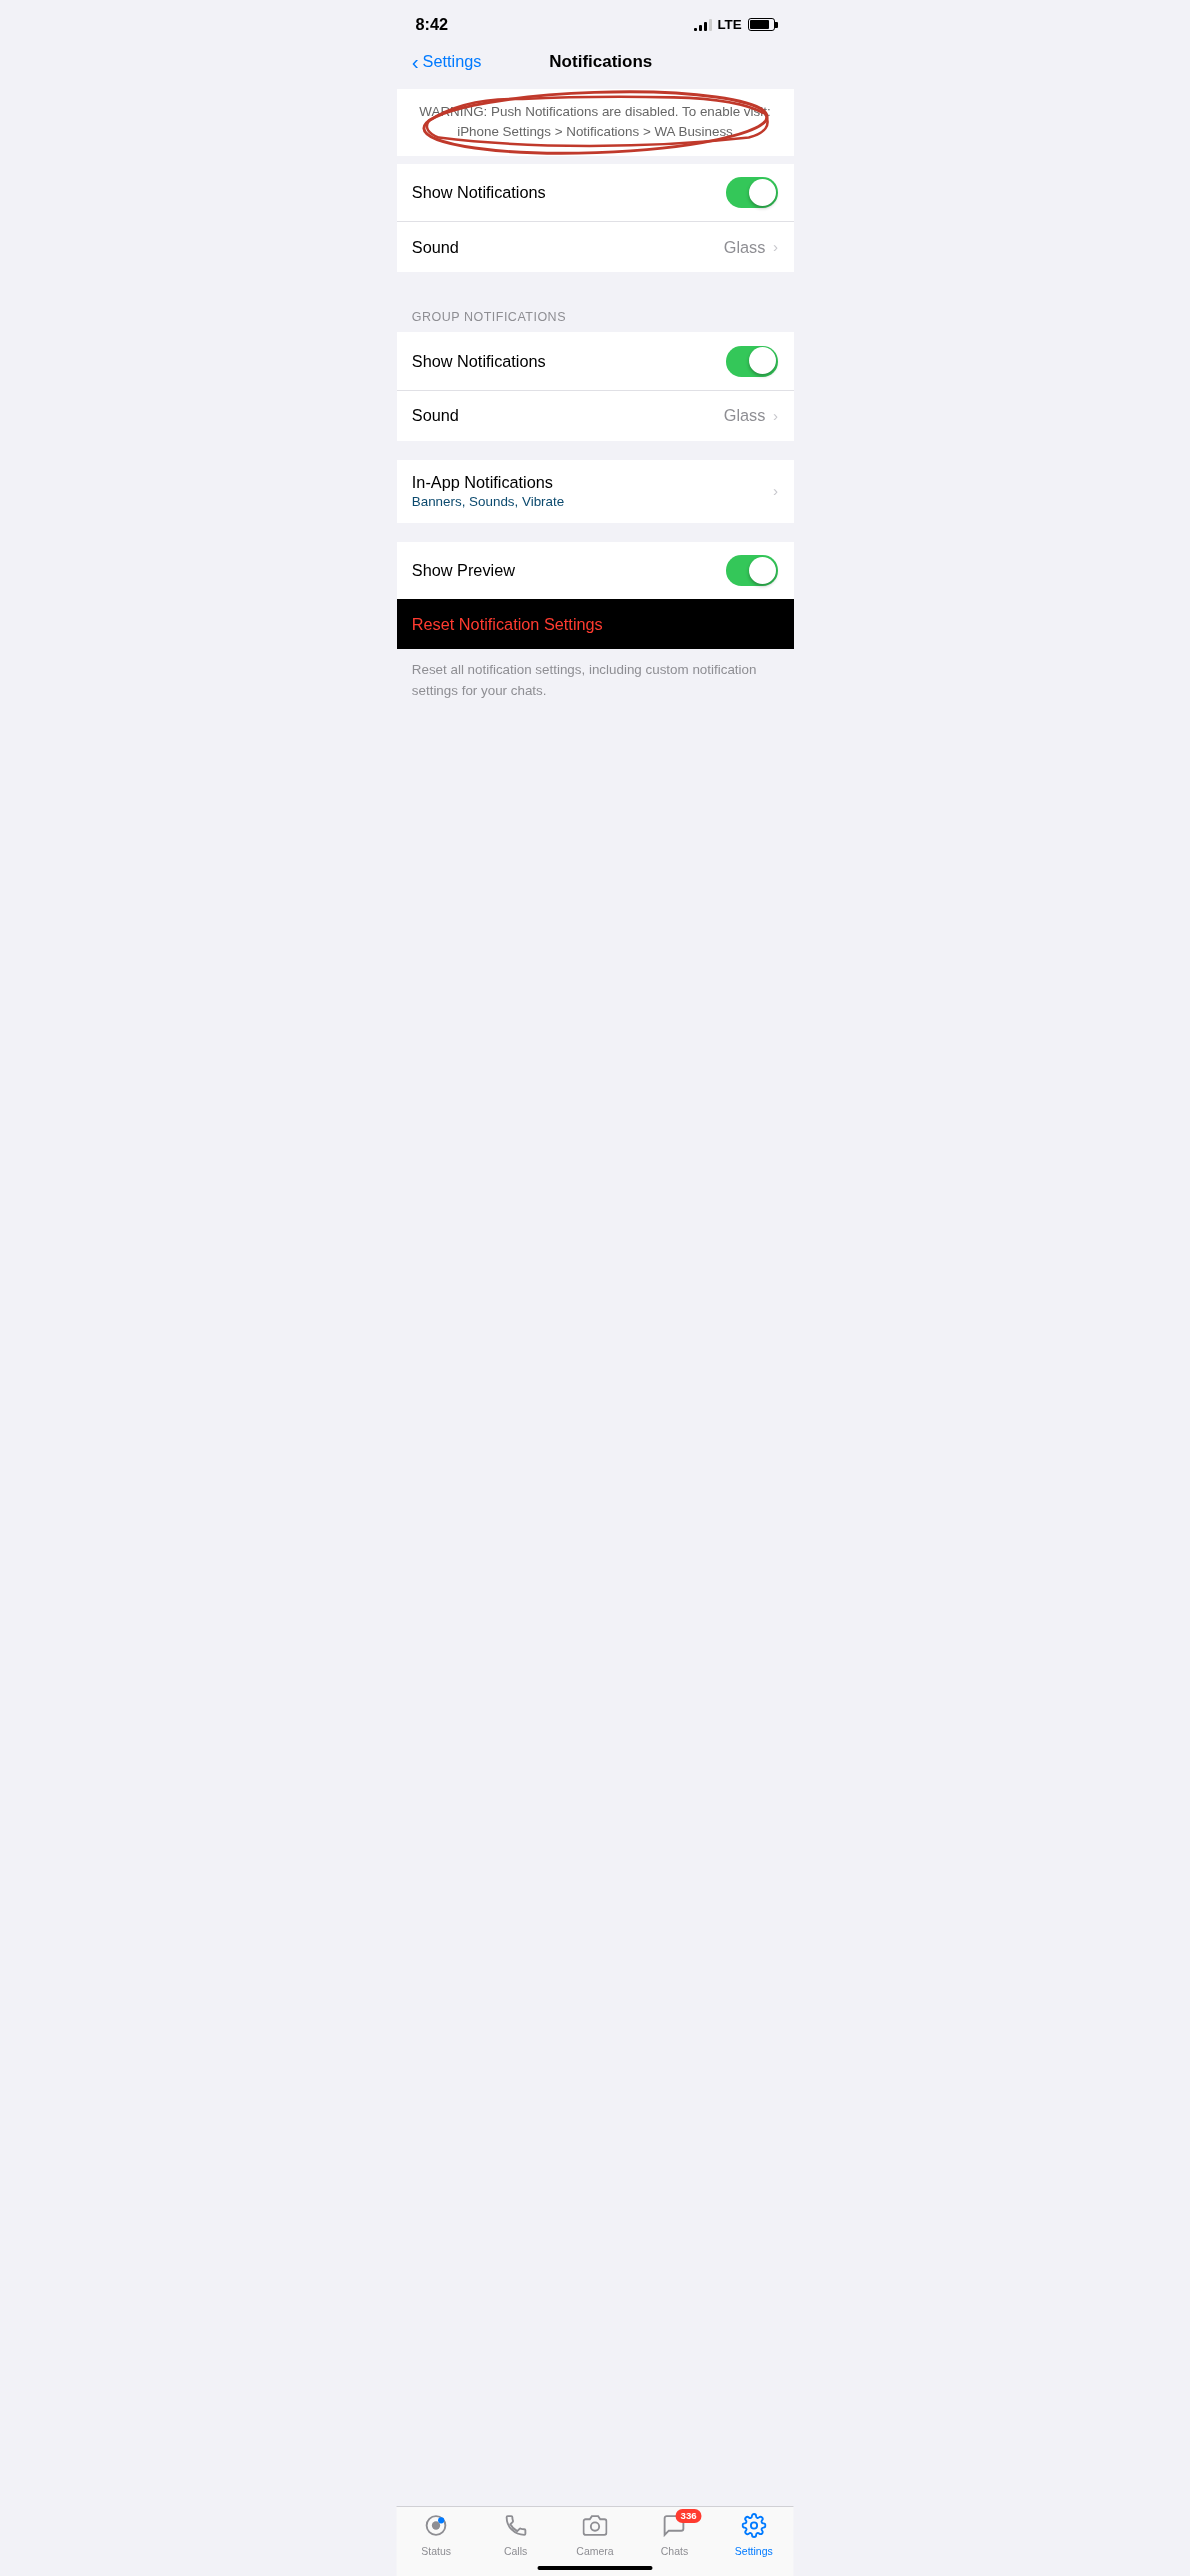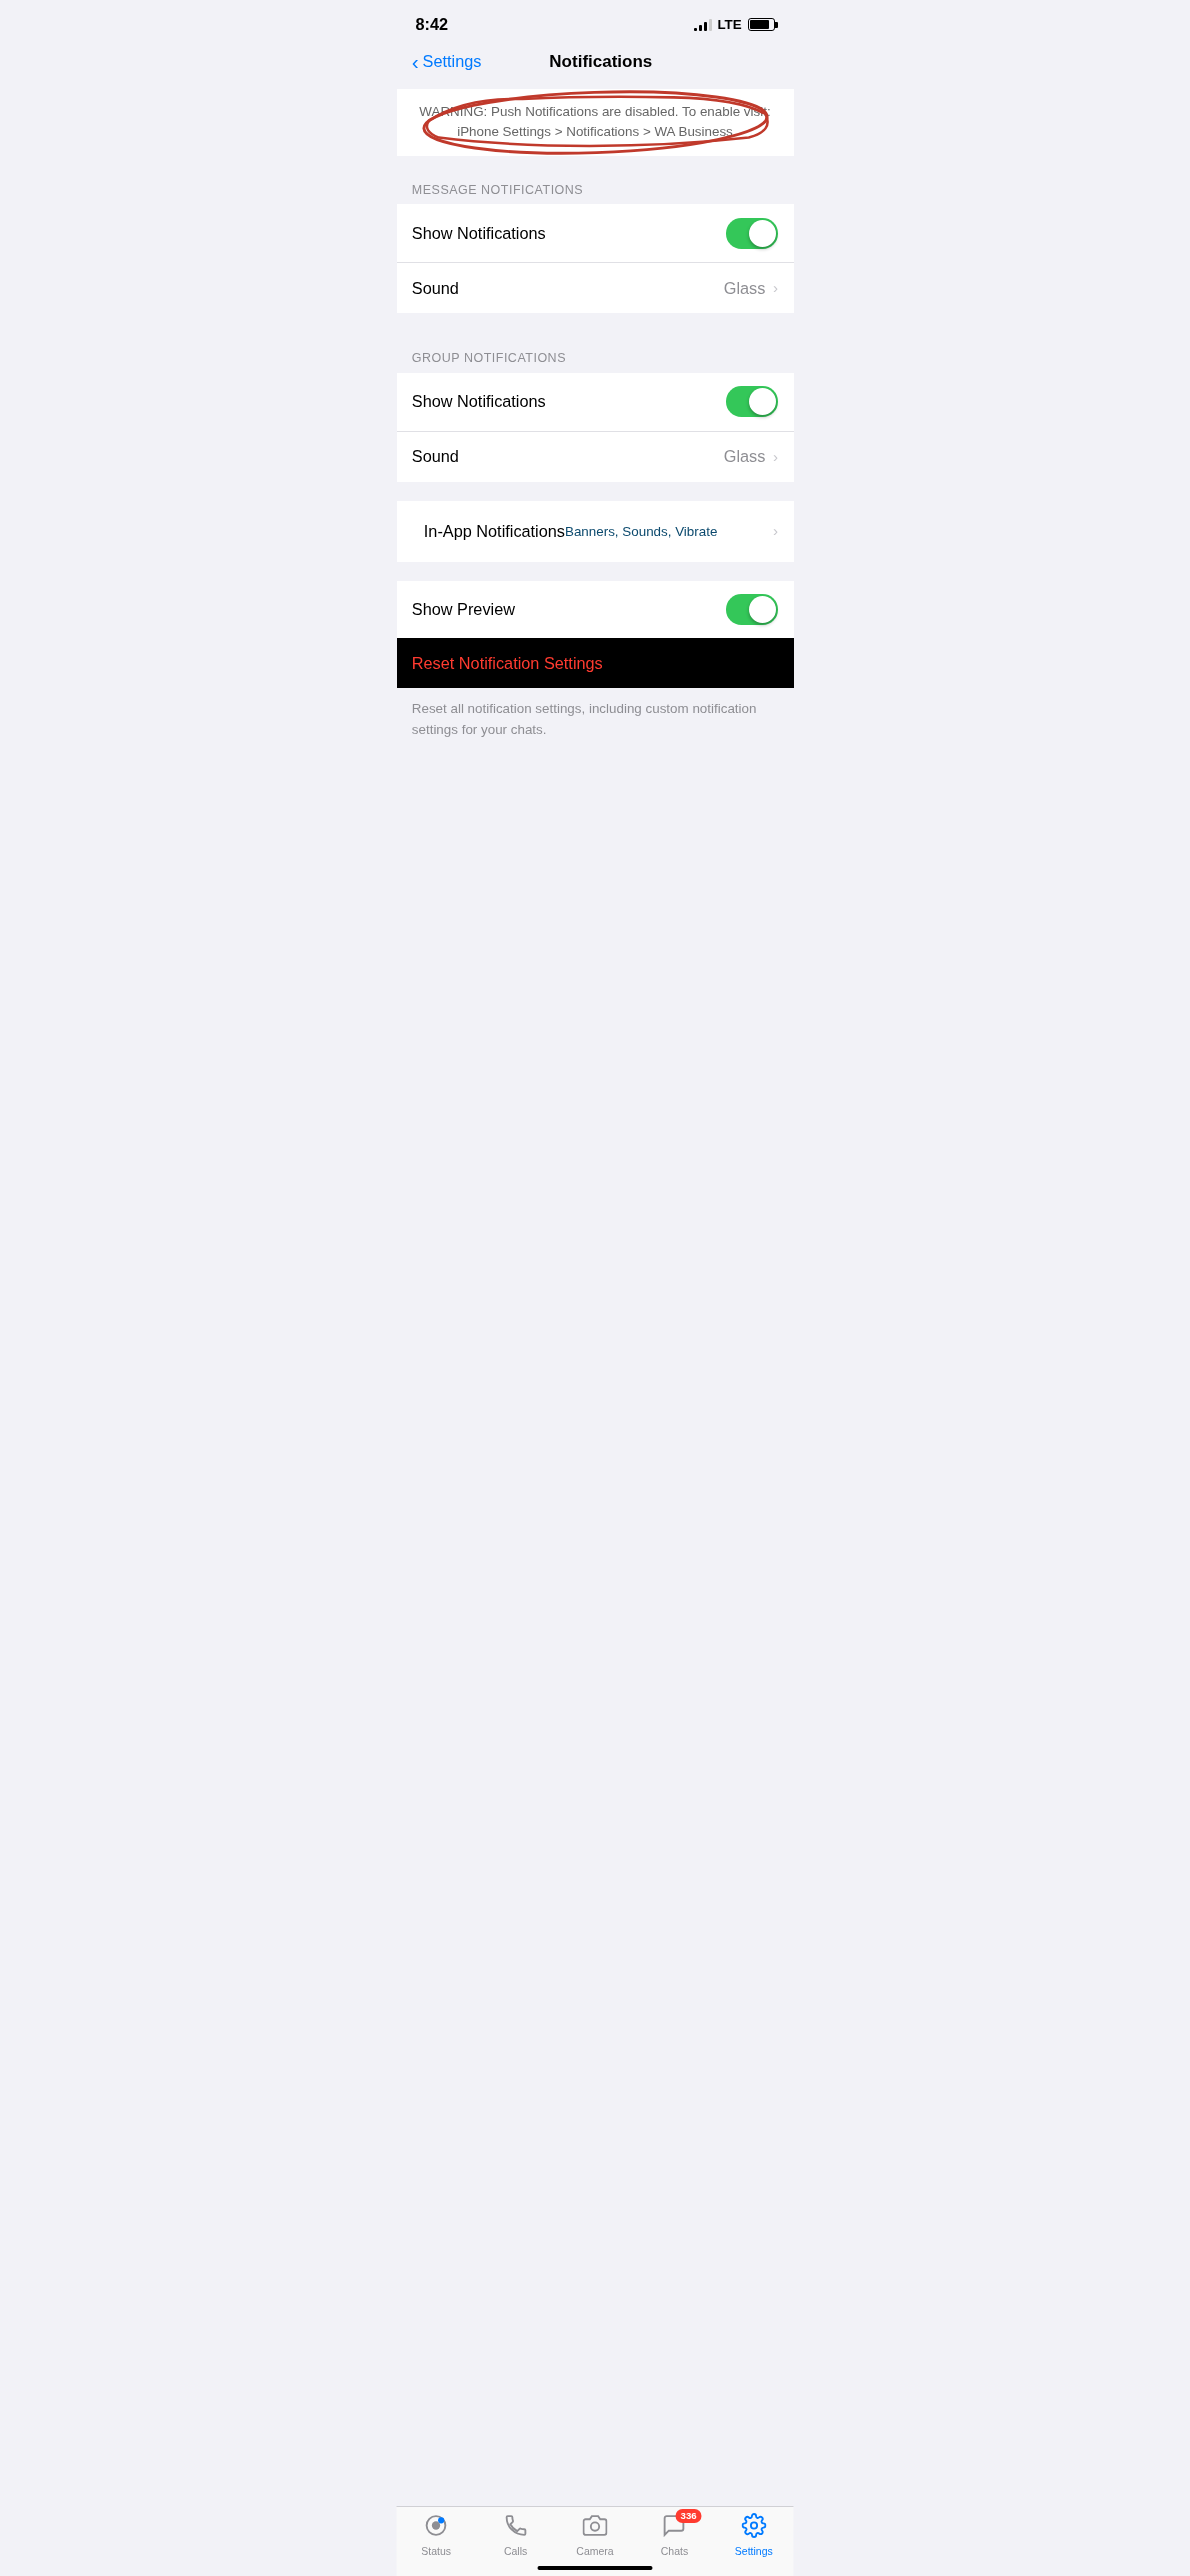--- a/index.html
+++ b/index.html
@@ -198,21 +198,21 @@
     .inapp-row {
       display: flex;
       align-items: center;
       justify-content: space-between;
       padding: 13.4px 15.3px;
       background: #fff;
       min-height: 61px;
     }
     .inapp-text-group {
       display: flex;
-      margin-left: 12px;
+      flex-direction: column;
     }
     .inapp-title {
       font-size: 16.3px;
       color: #000;
       font-weight: 500;
     }
     .inapp-subtitle {
       font-size: 13.4px;
       color: #0c4a6e;
       margin-top: 1.9px;
@@ -372,21 +372,20 @@
     </div>
 
     <svg class="red-circle-overlay" viewBox="0 0 414 80" xmlns="http://www.w3.org/2000/svg">
       <ellipse cx="207" cy="40" rx="205" ry="36" fill="none" stroke="#c0392b" stroke-width="3.5" stroke-dasharray="4 2" style="stroke-dasharray: none;" transform="rotate(-2, 207, 40)"></ellipse>
       <path d="M 8 38 Q 50 10 120 12 Q 200 8 300 10 Q 380 12 410 30 Q 420 50 390 58 Q 300 68 200 68 Q 100 68 20 58 Q 0 50 8 38 Z" fill="none" stroke="#c0392b" stroke-width="3" stroke-linecap="round" stroke-linejoin="round"></path>
     </svg>
   </div>
 
   <div class="thin-spacer"></div>
 
-  <div class="section-header">MESSAGE NOTIFICATIONS</div>
   <div class="settings-card">
     <div class="settings-row">
       <span class="row-label">Show Notifications</span>
       <div class="row-right">
         <div class="toggle">
           <div class="toggle-thumb"></div>
         </div>
       </div>
     </div>
     <div class="settings-row">

